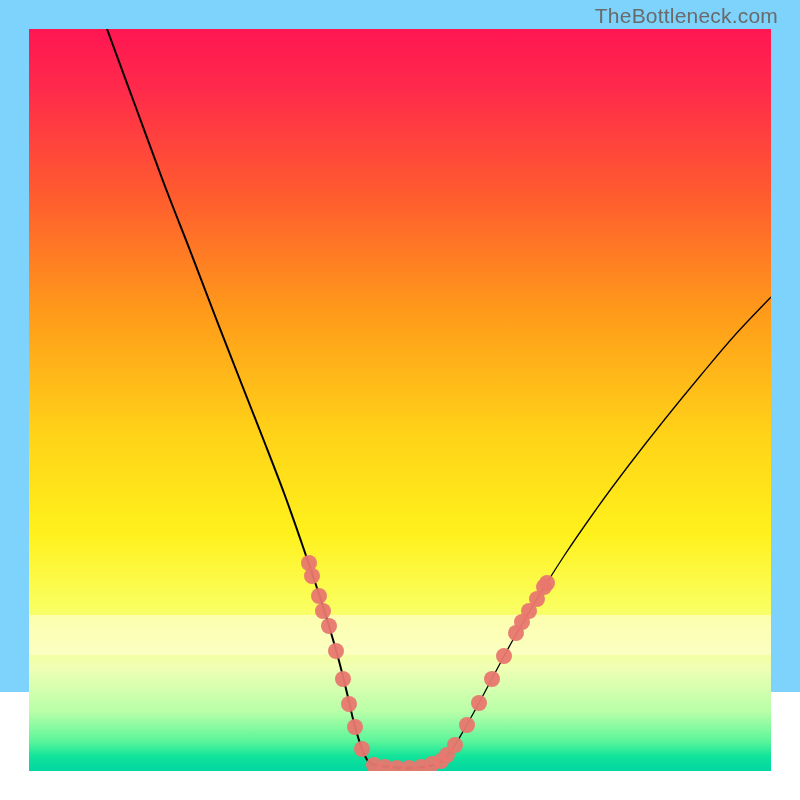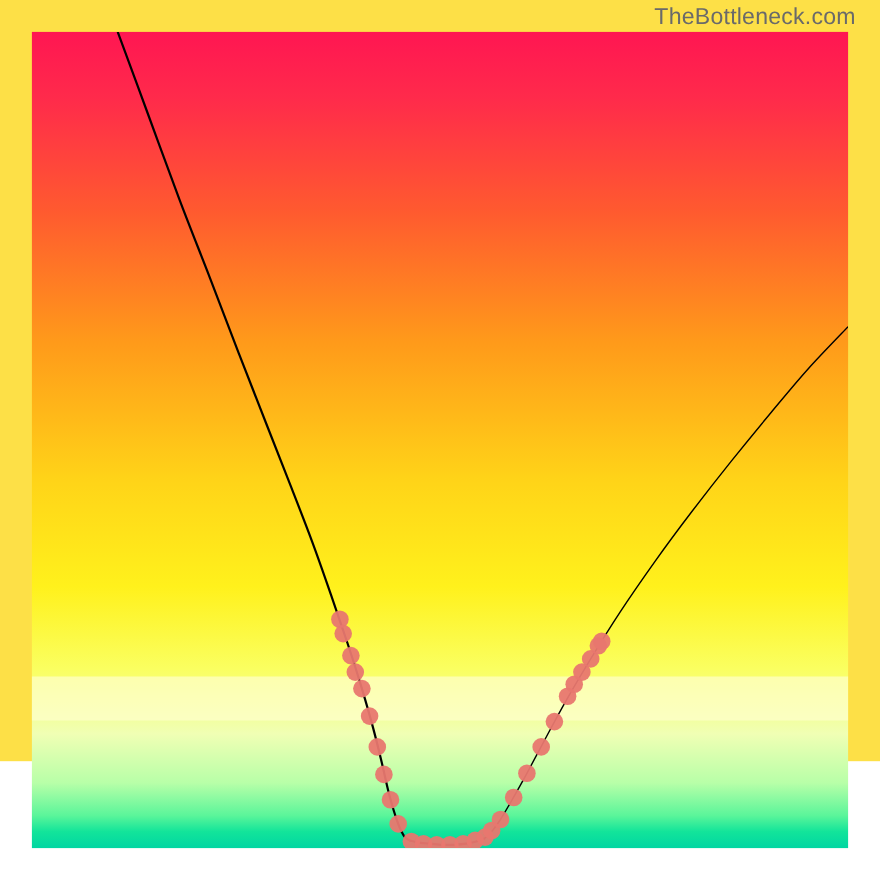--- a/index.html
+++ b/index.html
@@ -7,21 +7,21 @@
     padding: 0;
     width: 800px;
     height: 800px;
     overflow: hidden;
     font-family: Arial, Helvetica, sans-serif;
   }
   .outer-frame {
     position: relative;
     width: 800px;
     height: 692px;
-    background: #fde047;
+    background: #7dd3fc;
   }
   .plot-area {
     position: absolute;
     left: 29px;
     top: 29px;
     width: 742px;
     height: 742px;
     background: linear-gradient(
       to bottom,
       #ff1652 0%,

